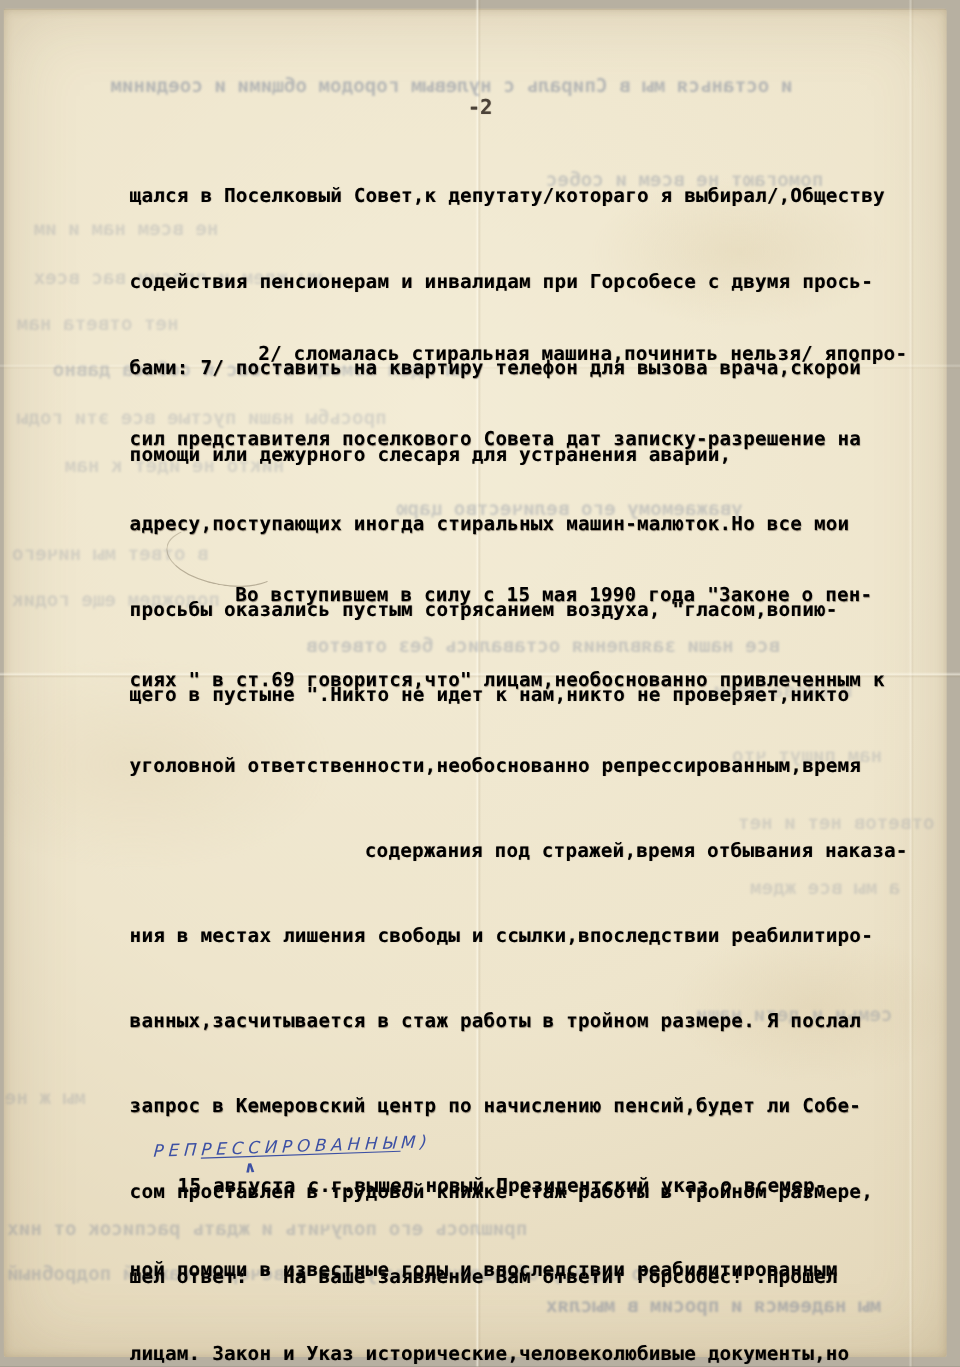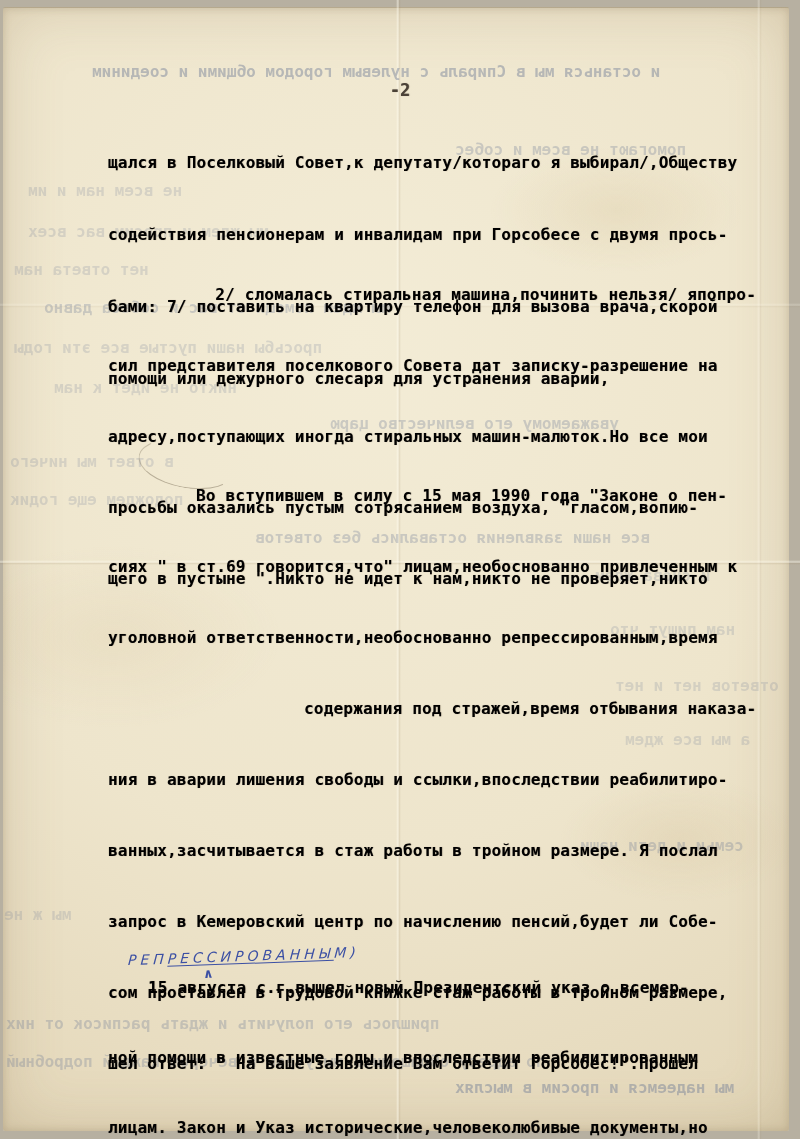--- a/index.html
+++ b/index.html
@@ -101,21 +101,21 @@
     <div class="line">адресу,поступающих иногда стиральных машин-малюток.Но все мои</div>
     <div class="line">просьбы оказались пустым сотрясанием воздуха, "гласом,вопию-</div>
     <div class="line">щего в пустыне ".Никто не идет к нам,никто не проверяет,никто</div>
   </div>
 
   <div class="typed p3" style="top:441px">
     <div class="line ind-b">Во вступившем в силу с 15 мая 1990 года "Законе о пен-</div>
     <div class="line">сиях " в ст.69 говорится,что" лицам,необоснованно привлеченным к</div>
     <div class="line">уголовной ответственности,необоснованно репрессированным,время</div>
     <div class="line ind-big">содержания под стражей,время отбывания наказа-</div>
-    <div class="line">ния в аварии лишения свободы и ссылки,впоследствии реабилитиро-</div>
+    <div class="line">ния в местах лишения свободы и ссылки,впоследствии реабилитиро-</div>
     <div class="line">ванных,засчитывается в стаж работы в тройном размере. Я послал</div>
     <div class="line">запрос в Кемеровский центр по начислению пенсий,будет ли Собе-</div>
     <div class="line">сом проставлен в трудовой книжке стаж работы в тройном размере,</div>
     <div class="line">шел ответ: " На ваше заявление Вам ответит Горсобес!".Прошел</div>
     
     
     
     
     
   </div>

